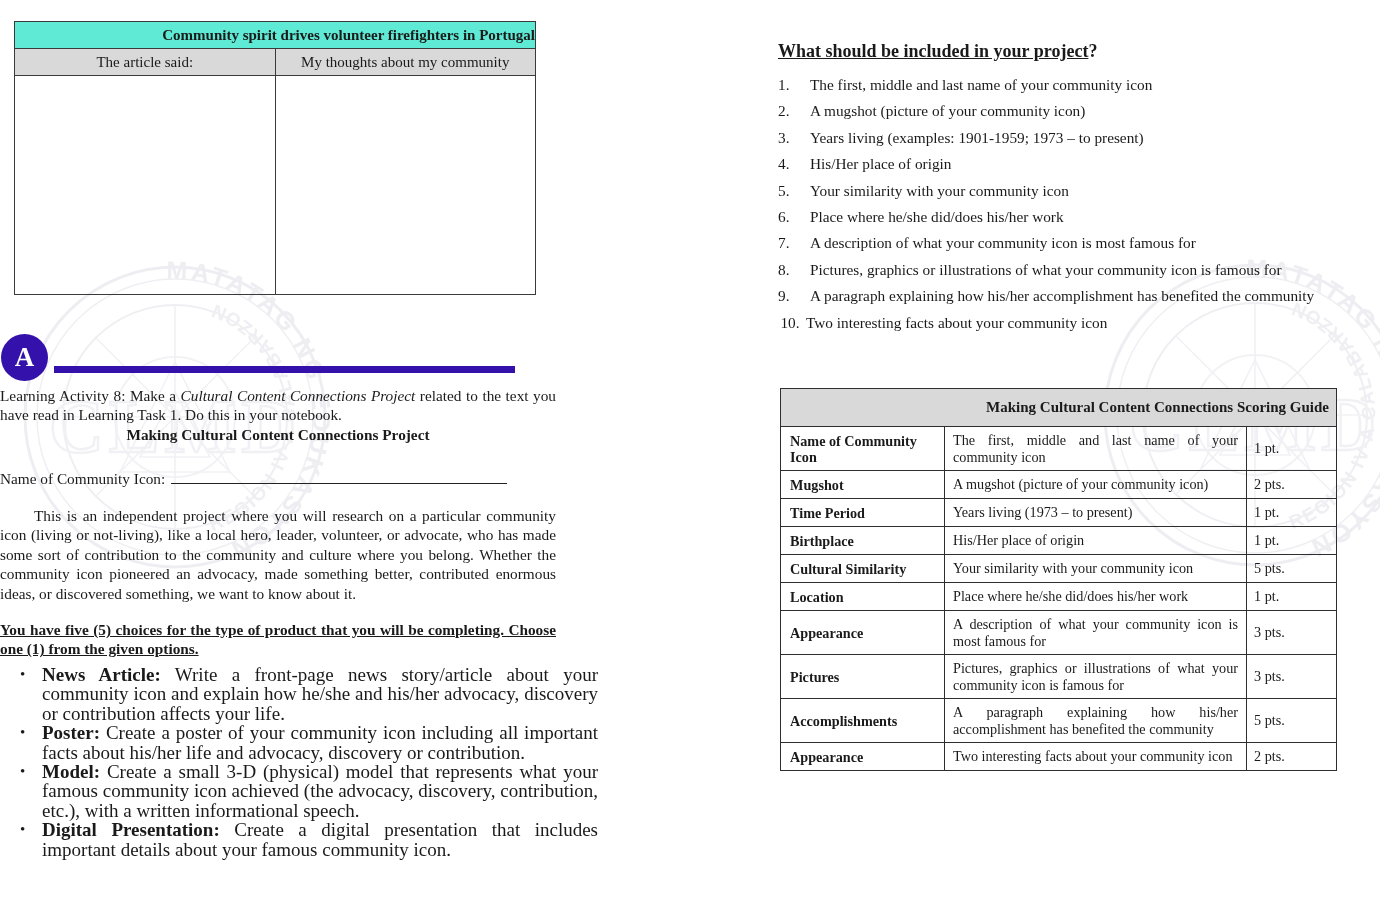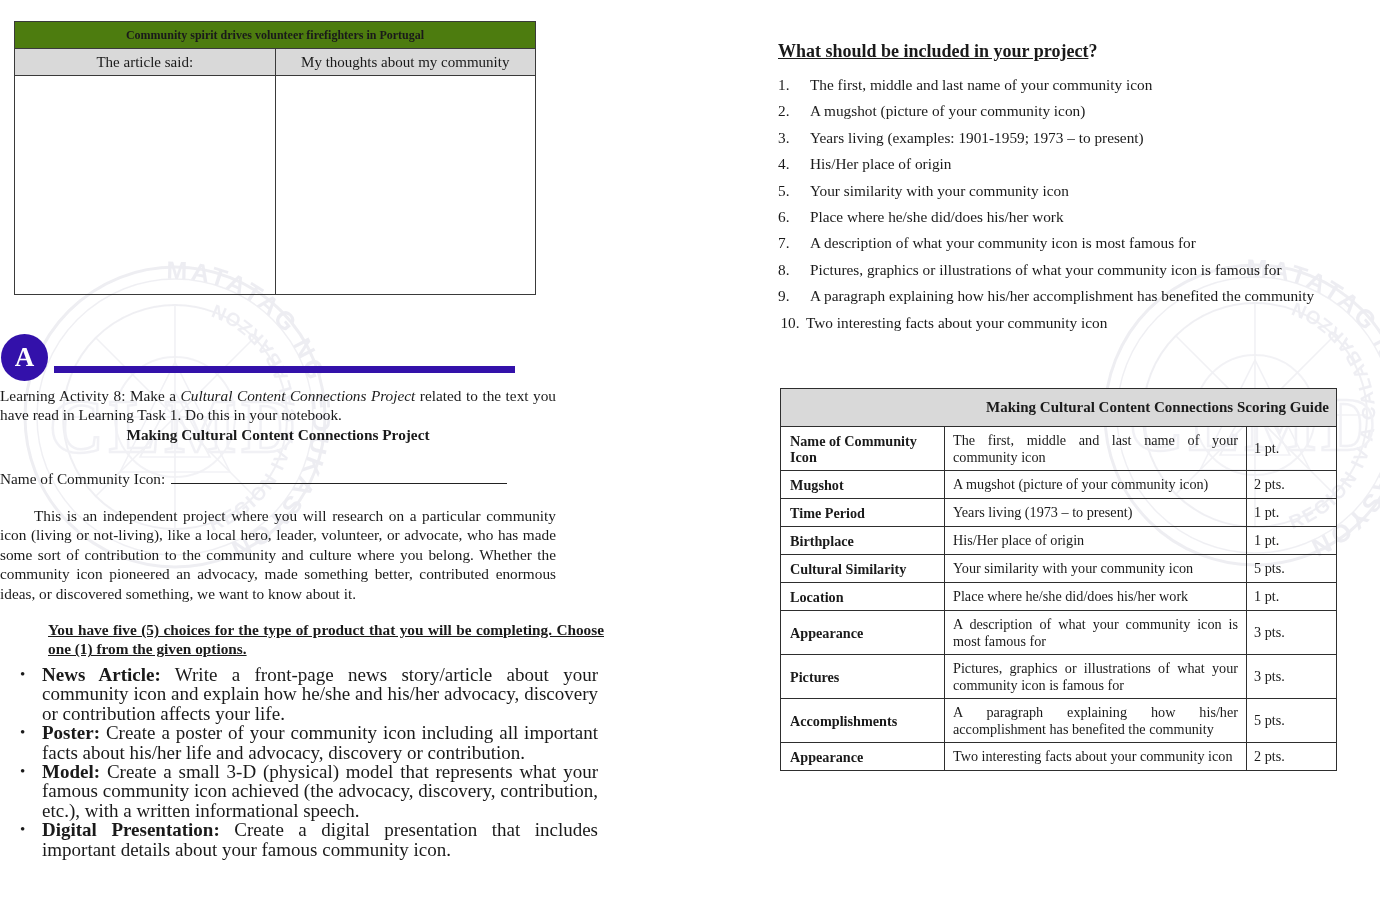--- a/index.html
+++ b/index.html
@@ -52,24 +52,24 @@
     width: 522px;
     border-collapse: collapse;
     table-layout: fixed;
   }
   .article-table td, .article-table th {
     border: 1.3px solid #3a3a3a;
     padding: 0;
     vertical-align: top;
   }
   .at-title {
-    background: #4d7c0f;
-    text-align: center;
-    font-weight: bold;
-    font-size: 12px;
+    background: #5eead4;
+    text-align: right;
+    font-weight: bold;
+    font-size: 15px;
     height: 26px;
     line-height: 26px;
   }
   .at-sub {
     background: #d9d9d9;
     text-align: center;
     font-size: 15px;
     height: 26px;
     line-height: 26px;
     font-weight: normal;
@@ -165,21 +165,20 @@
     position: absolute;
     left: 0px;
     top: 620px;
     width: 556px;
     font-size: 15.3px;
     line-height: 19.4px;
     font-weight: bold;
     text-decoration: underline;
     text-align: justify;
     text-justify: inter-word;
-    margin-left: 48px;
   }
 
   .choice-list {
     position: absolute;
     left: 0px;
     top: 665px;
     width: 556px;
     margin: 0;
     padding: 0 0 0 42px;
     list-style: none;

